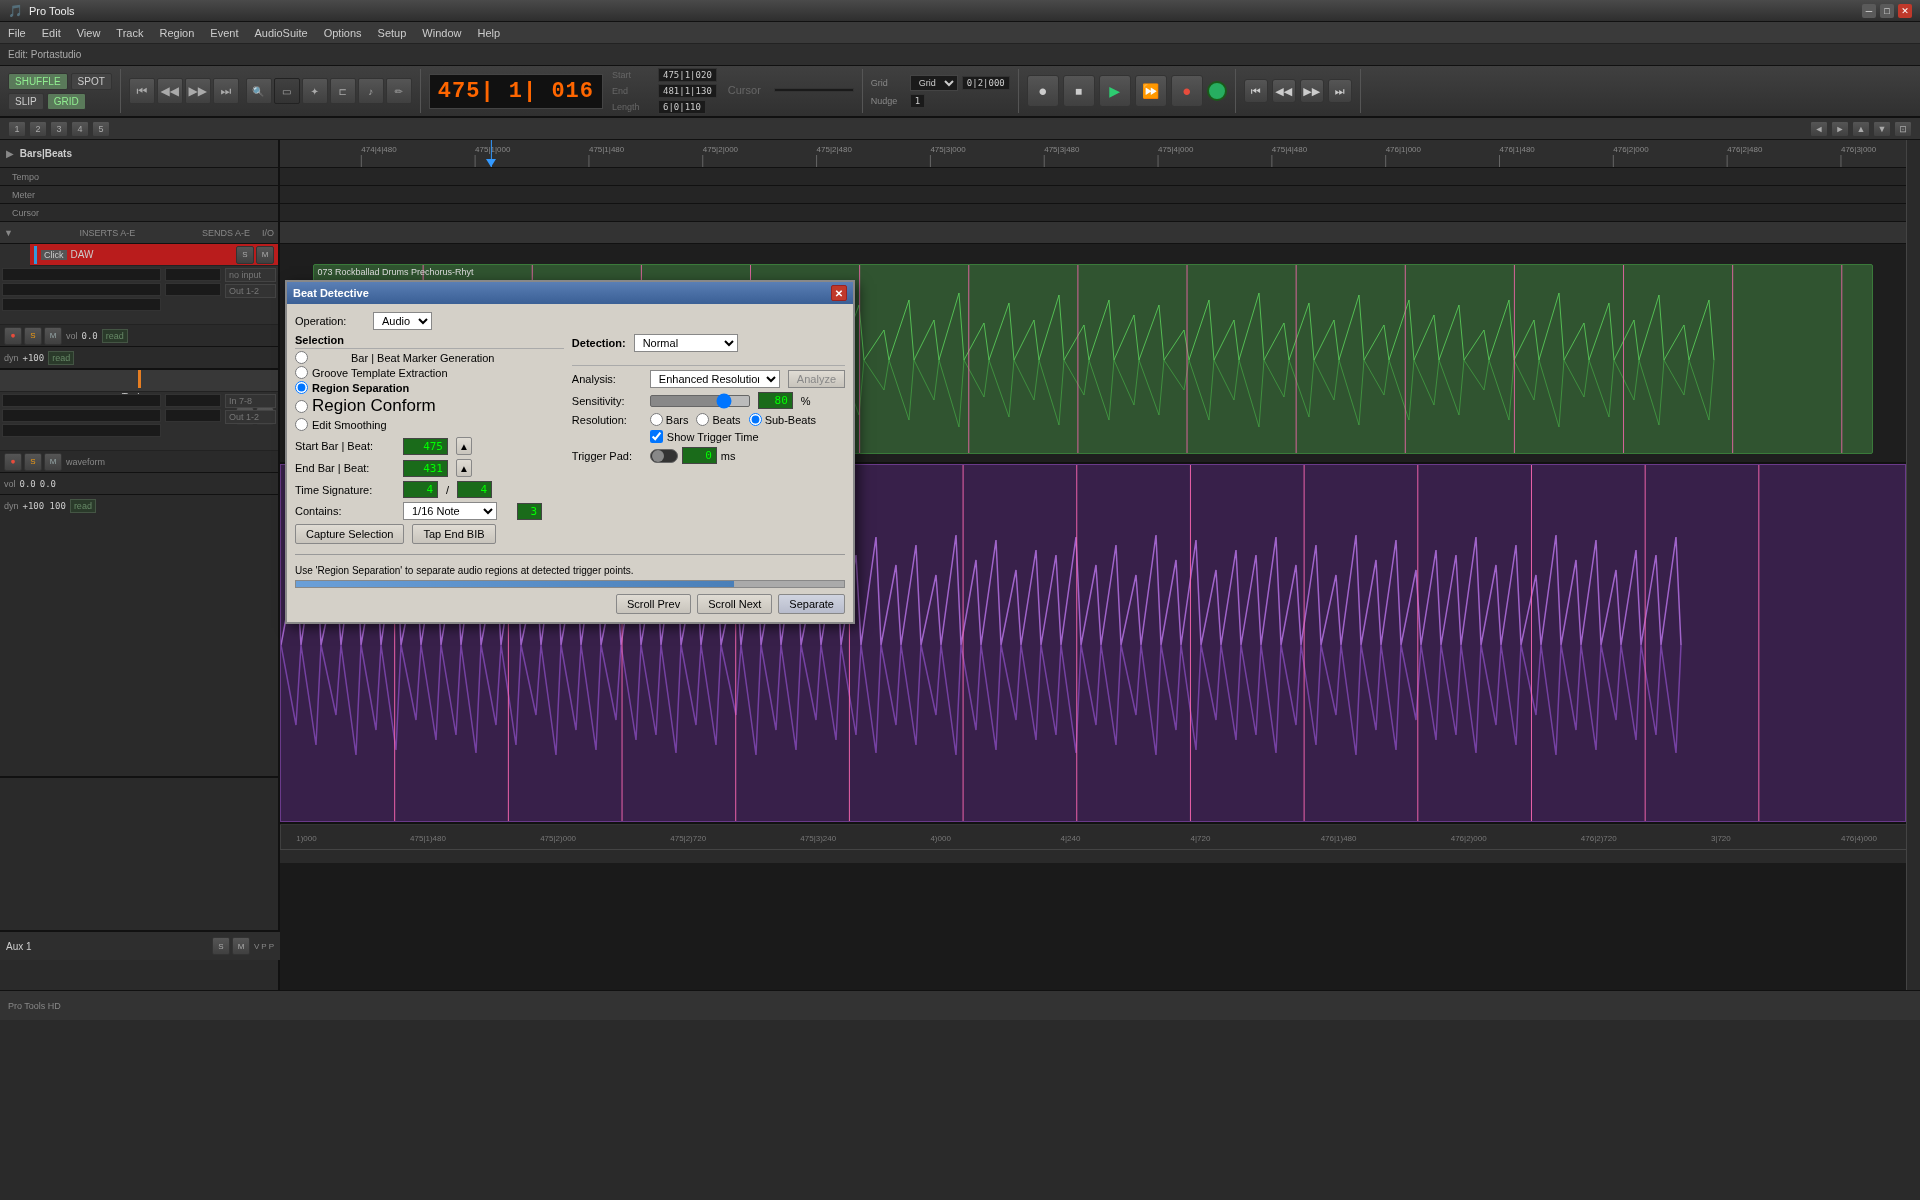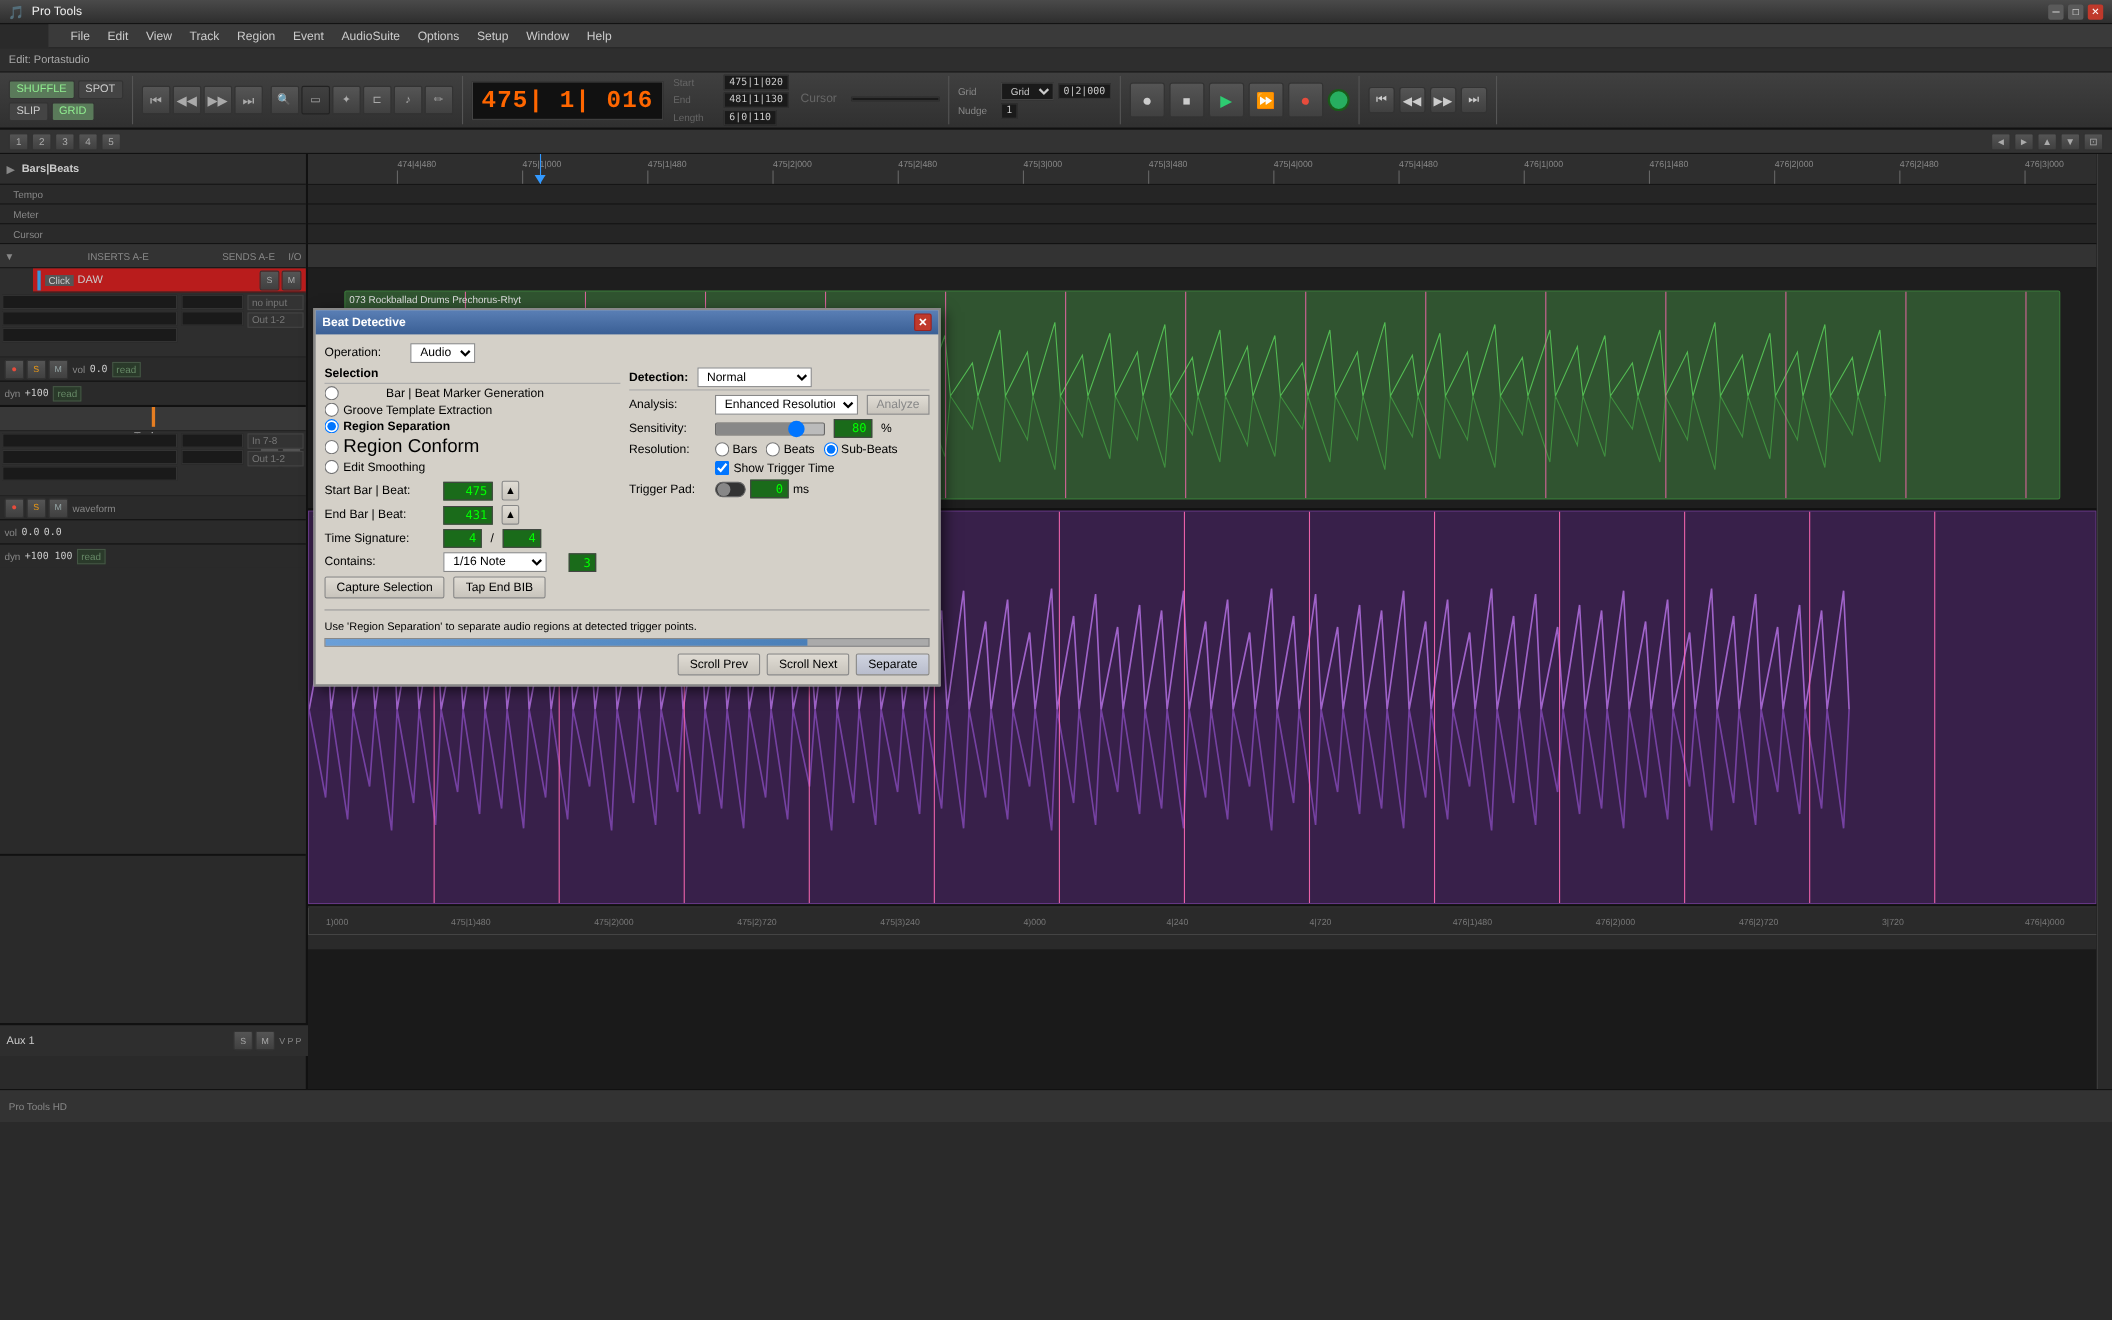--- a/index.html
+++ b/index.html
@@ -35,23 +35,22 @@
     .win-btn.minimize { background: #5a5a5a; }
     .win-btn.maximize { background: #5a5a5a; }
     .win-btn.close { background: #c0392b; color: white; }
 
     
     #menu-bar {
       height: 22px;
       background: #3a3a3a;
       display: flex;
       align-items: center;
-      padding: 0 12px;
+      padding: 0 0;
       border-bottom: 1px solid #222;
-      margin-left: 44px;
     }
     .menu-item {
       padding: 2px 8px;
       color: #ccc;
       cursor: pointer;
       font-size: 11px;
     }
 
     
     #session-bar {
@@ -912,21 +911,21 @@
           <input class="dialog-input-sm" type="text" value="3" style="width: 25px;">
         </div>
 
         <div class="dialog-row" style="margin-top:4px;">
           <button class="dialog-btn">Capture Selection</button>
           <button class="dialog-btn">Tap End BIB</button>
         </div>
       </div>
 
       <div style="flex:1;">
-        <div style="display:flex; align-items:center; gap:8px; margin-bottom:4px; border-bottom:1px solid #aaa; padding-bottom:2px;">
+        <div style="display:flex; align-items:center; gap:8px; margin-bottom:4px; border-bottom:1px solid #aaa; padding-bottom:13px;">
           <span style="font-size:11px; font-weight:bold; color:#000;">Detection:</span>
           <select class="dialog-select">
             <option>Normal</option>
             <option>High Emphasis</option>
             <option>Low Emphasis</option>
           </select>
         </div>
 
         <div class="dialog-row">
           <span class="dialog-label">Analysis:</span>

